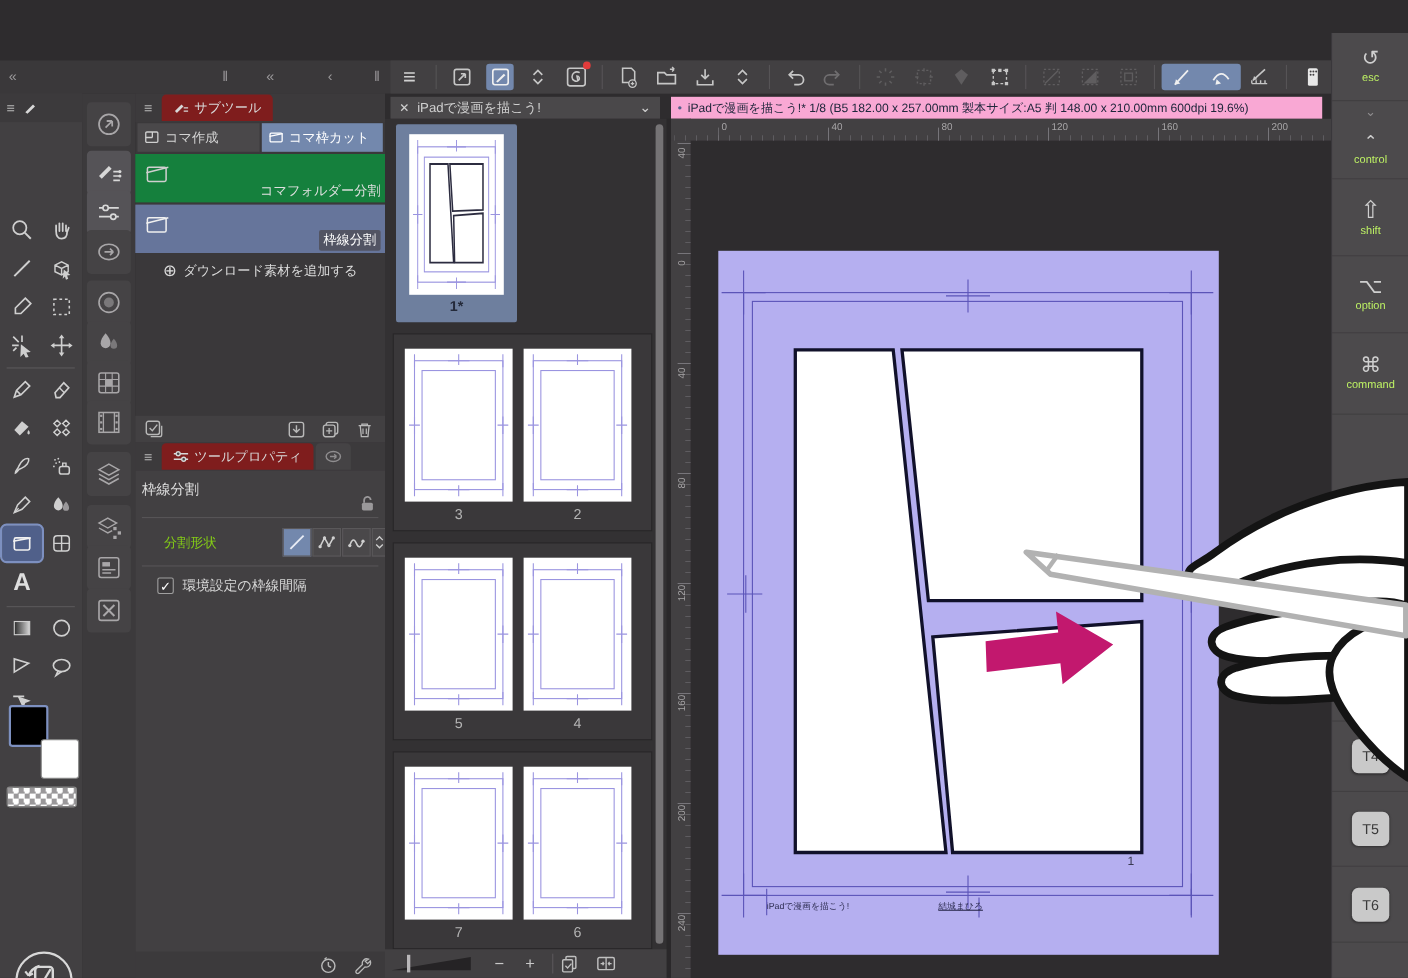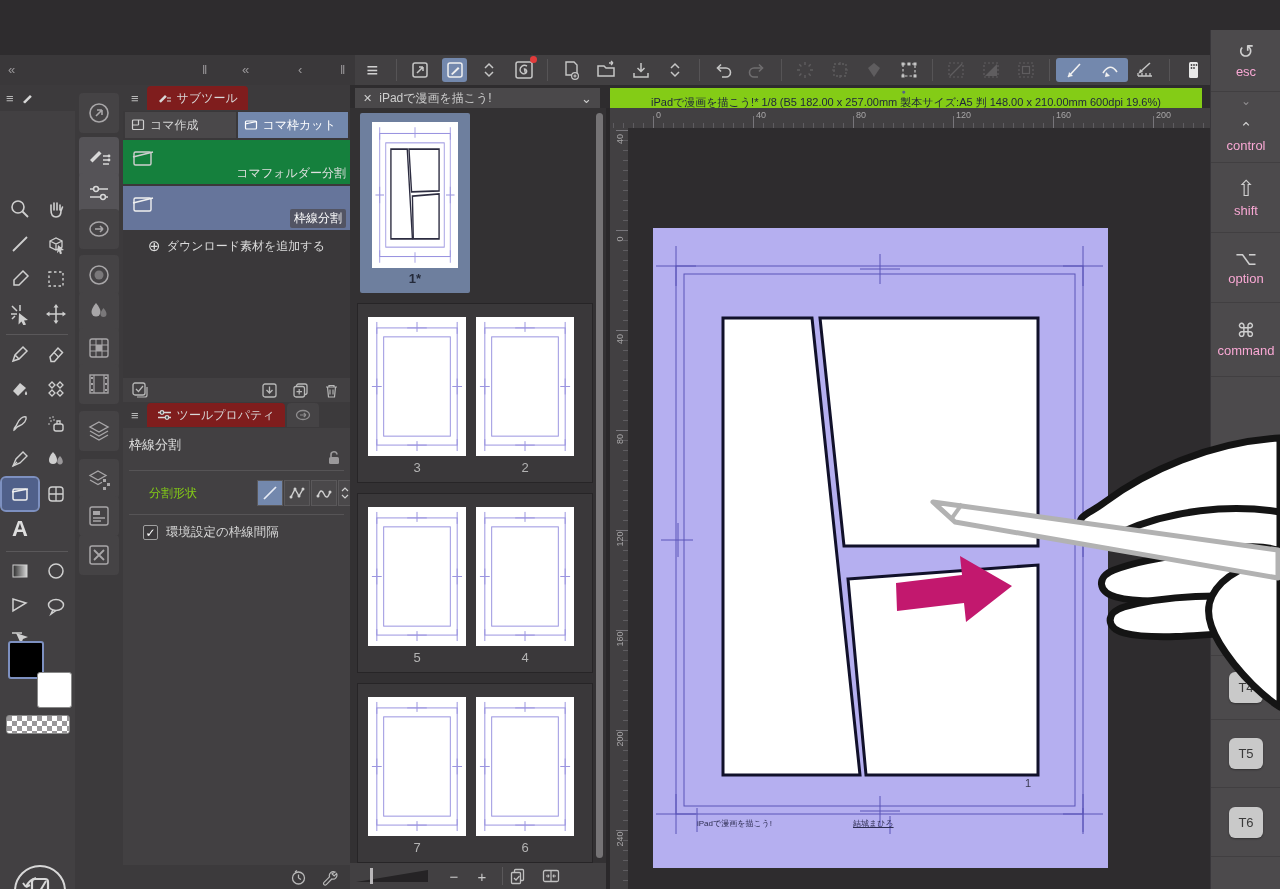--- a/index.html
+++ b/index.html
@@ -18,21 +18,21 @@
   
   #subtop { left:0; top:55px; width:1210px; height:30px; background:#3a383a; }
   #toolbar { position:absolute; left:355px; top:0; width:855px; height:30px; background:#424042; display:flex; align-items:center; }
   .tb-ic { width:26px; height:24px; margin:0 5px; display:flex; align-items:center; justify-content:center; border-radius:3px; }
   .tb-ic.sel { background:#7388ad; }
   .tb-sep { width:1px; height:22px; background:#565456; margin:0 6px; }
   .collapse { position:absolute; top:7px; color:#9a989a; font-size:13px; }
 
   
   #tabbar { left:355px; top:88px; width:245px; height:20px; background:#4a484a; color:#cfcfcf; font-size:12px; display:flex; align-items:center; padding:0 8px; }
-  #docinfo { left:610px; top:88px; width:592px; height:20px; background:#84cc16; color:#20273c; font-size:11px; display:flex; align-items:center; padding:0 6px; white-space:nowrap; overflow:hidden;flex-direction:column; }
+  #docinfo { left:610px; top:88px; width:592px; height:20px; background:#f9a8d4; color:#20273c; font-size:11px; display:flex; align-items:center; padding:0 6px; white-space:nowrap; overflow:hidden; }
 
   
   #hruler { left:610px; top:108px; width:600px; height:20px; background:#424042;
     background-image:
       repeating-linear-gradient(to right, #77757a 0 1px, transparent 1px 100px),
       repeating-linear-gradient(to right, #5e5c60 0 1px, transparent 1px 10px);
     background-size:600px 12px, 600px 5px;
     background-position:43px 8px, 3px 15px;
     background-repeat:no-repeat; }
   .hr-lab { position:absolute; top:2px; font-size:9px; color:#a7a5a7; }
@@ -109,21 +109,21 @@
   #page { position:absolute; left:25px; top:100px; width:455px; height:640px; background:#b5aff0; }
   #pageno { position:absolute; left:372px; top:549px; font-size:11px; color:#3a3a52; }
   .pfoot { position:absolute; top:590px; font-size:8px; color:#2c2c50; }
   #pfootL { left:44px; }
   #pfootC { left:200px; text-decoration:underline; }
 
   
   #edgekb { left:1210px; top:30px; width:70px; height:859px; background:#4c4a4c; border-left:1px solid #39373b; }
   .kb-cell { position:absolute; left:0; width:70px; border-bottom:1px solid #413f41; display:flex; flex-direction:column; align-items:center; justify-content:center; gap:3px; }
   .kb-ic { color:#cfcfcf; font-size:19px; line-height:1; }
-  .kb-lab { color:#f9a8d4; font-size:13px; }
+  .kb-lab { color:#bef264; font-size:10px; }
   .kb-chev { position:absolute; left:0; width:70px; text-align:center; color:#8f8d8f; font-size:12px; }
   .tkey { width:34px; height:31px; background:#c9c9c9; border-radius:6px; color:#3a3a3a; font-size:13px; display:flex; align-items:center; justify-content:center; box-shadow:0 1px 2px #00000055; }
 
   #hand-overlay { left:900px; top:420px; width:380px; height:430px; z-index:50; pointer-events:none; }
   #rotate-btn { left:12px; top:778px; width:56px; height:56px; }
 </style>
 </head>
 <body>
 
 <div id="app">

